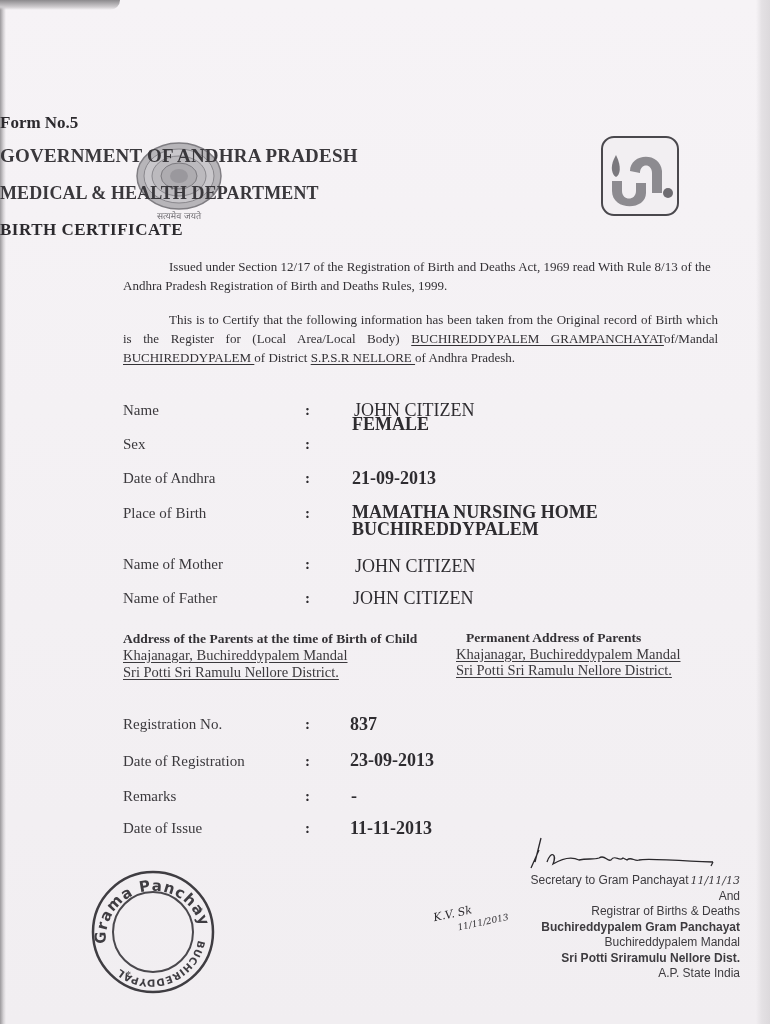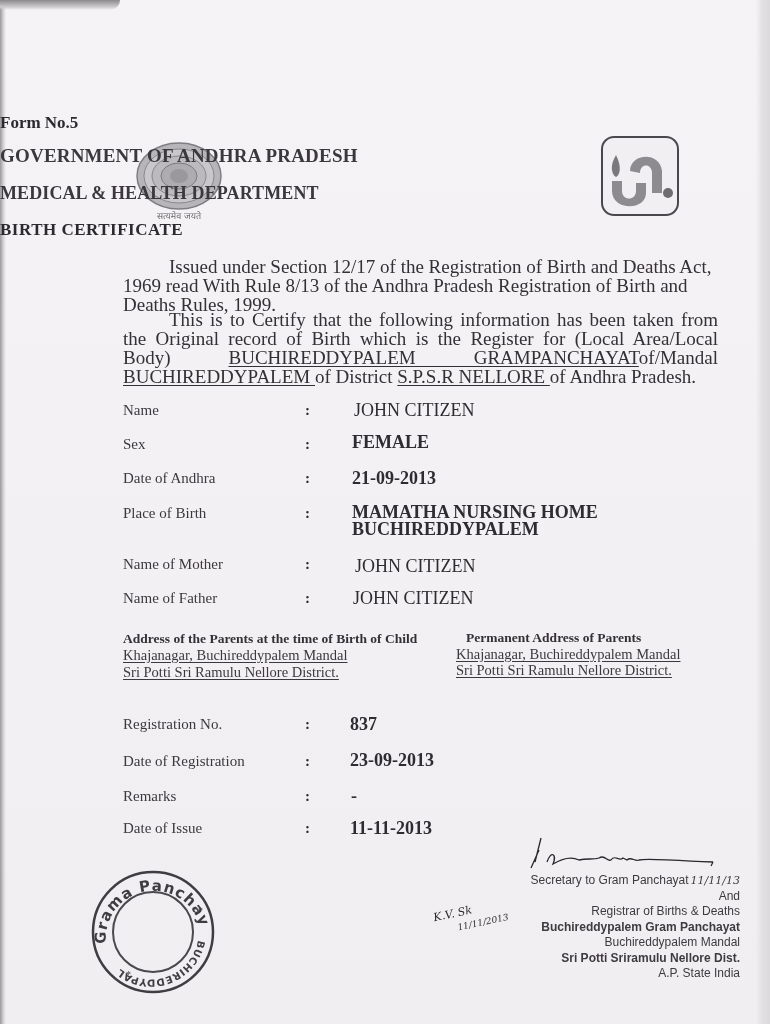--- a/index.html
+++ b/index.html
@@ -49,21 +49,21 @@
       left: 0; width: 840px; top: 183px;
       font-size: 18px; font-weight: bold; letter-spacing: 0.1px;
       color: #3a383c;
     }
     .h-cert {
       left: 0; width: 845px; top: 220px;
       font-size: 17px; font-weight: bold; letter-spacing: 0.5px;
     }
     .para {
       left: 123px; width: 595px;
-      font-size: 19px; line-height: 19px;
+      font-size: 13px; line-height: 19px;
       white-space: normal;
       color: #333135;
     }
     .p1 { top: 257px; text-indent: 46px; }
     .p2 { top: 310px; text-indent: 46px; text-align: justify; text-align-last: left; }
     .u { text-decoration: underline; text-underline-offset: 2px; }
     .field-label {
       font-size: 15px; color: #3b393d; left: 123px;
     }
     .field-colon {
@@ -136,21 +136,21 @@
     <span class="u">S.P.S.R NELLORE  </span><span>of Andhra Pradesh.</span>
   </div>
 
   <div>
     <div class="abs field-label" style="top:402px">Name</div>
     <div class="abs field-colon" style="top:402px">:</div>
     <div class="abs field-value normal" style="top:400px; left:354px">JOHN CITIZEN</div>
 
     <div class="abs field-label" style="top:436px">Sex</div>
     <div class="abs field-colon" style="top:436px">:</div>
-    <div class="abs field-value" style="top:432px">FEMALE</div>
+    <div class="abs field-value" style="top:414px">FEMALE</div>
 
     <div class="abs field-label" style="top:470px">Date of Andhra</div>
     <div class="abs field-colon" style="top:470px">:</div>
     <div class="abs field-value" style="top:468px">21-09-2013</div>
 
     <div class="abs field-label" style="top:505px">Place of Birth</div>
     <div class="abs field-colon" style="top:505px">:</div>
     <div class="abs field-value" style="top:502px">MAMATHA NURSING HOME</div>
     <div class="abs field-value" style="top:519px">BUCHIREDDYPALEM</div>
 

